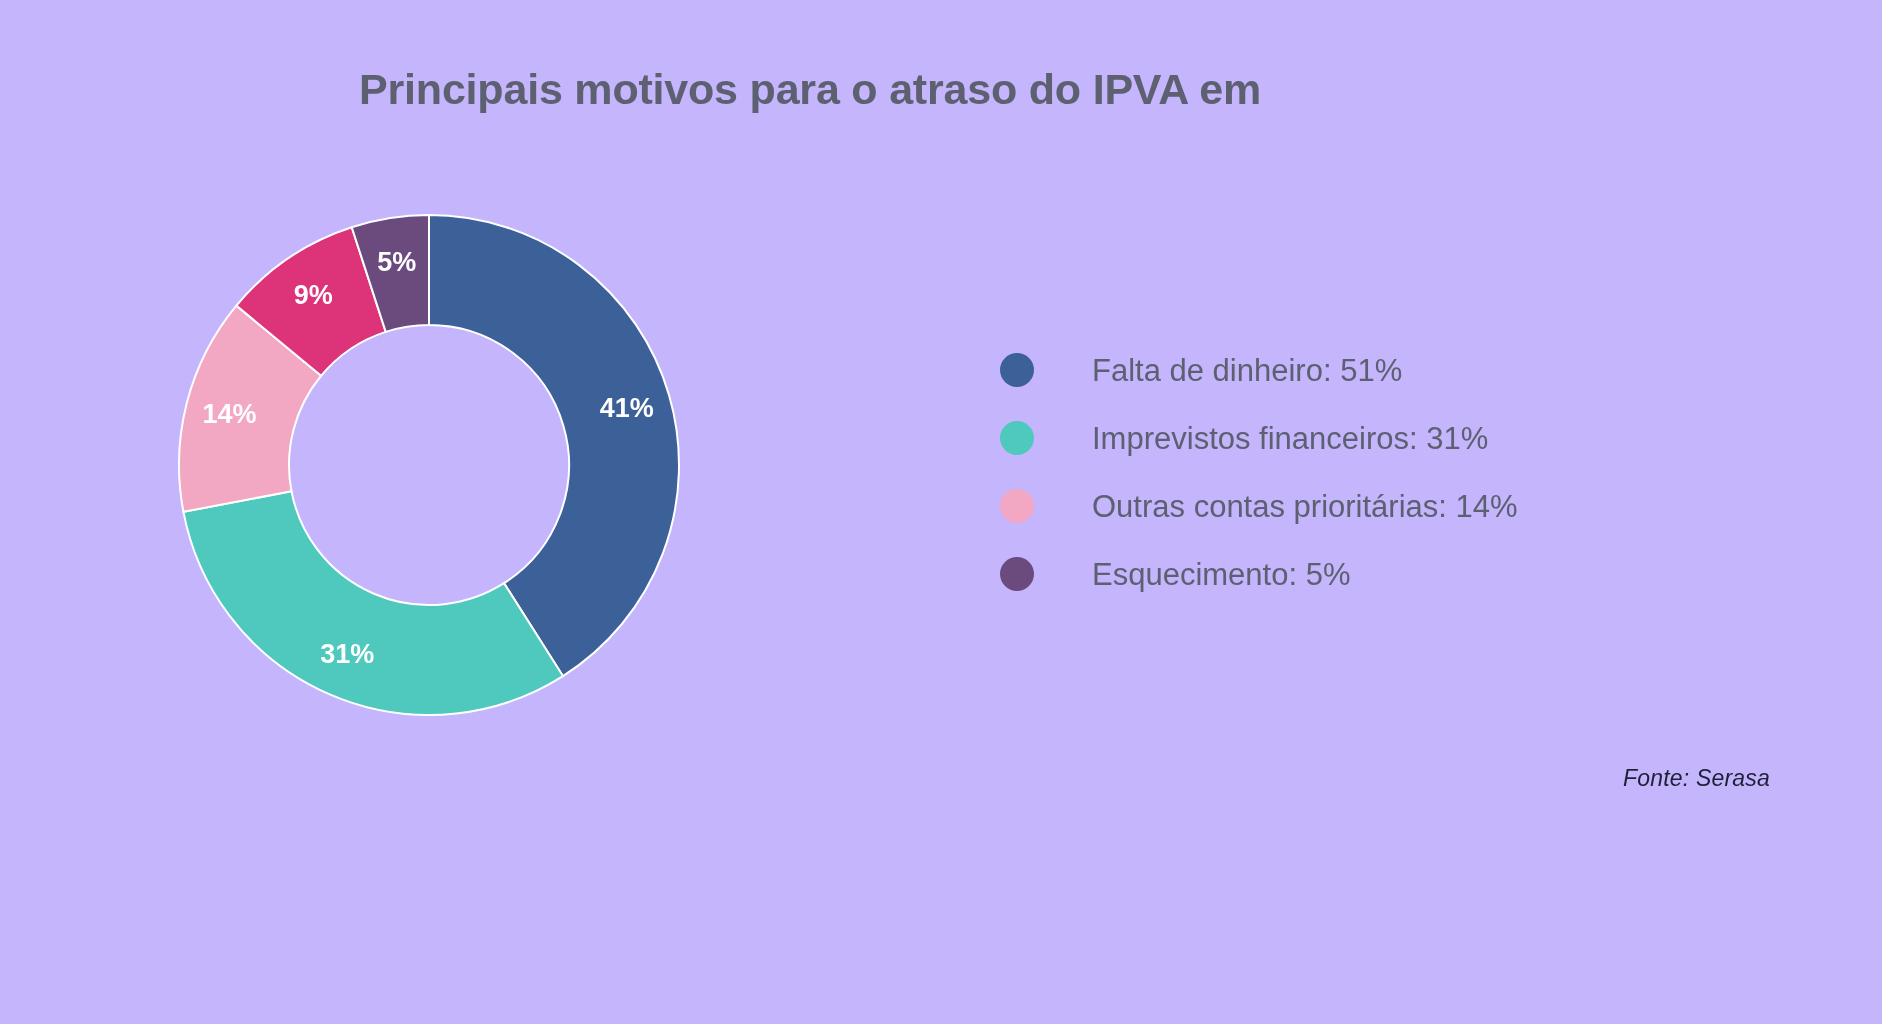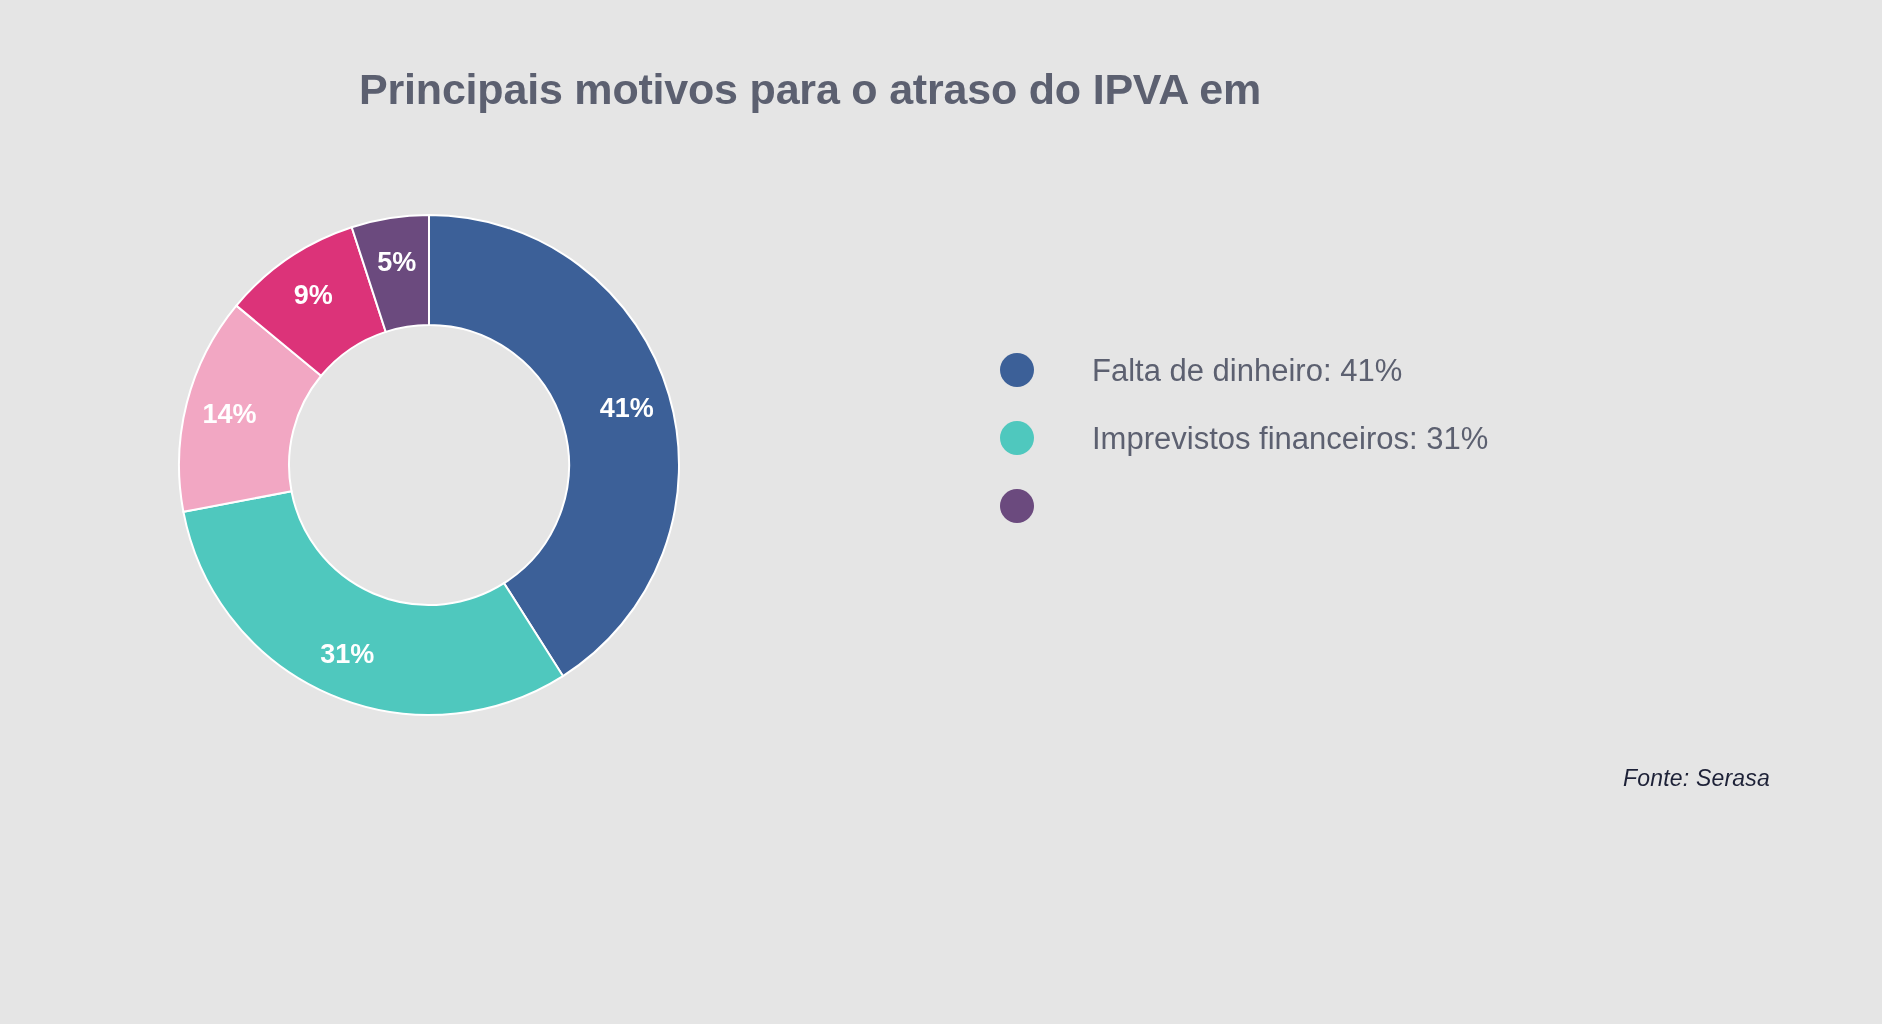--- a/index.html
+++ b/index.html
@@ -11,21 +11,21 @@
     width: 1882px;
     height: 1024px;
     overflow: hidden;
     font-family: "Liberation Sans", sans-serif;
     position: relative;
   }
 
   #chart-figure {
     position: absolute;
     inset: 0;
-    background: #e5e5e5;
+    background: #c4b5fd;
   }
 
   #chart-title {
     position: absolute;
     top: 62px;
     left: 0;
     width: 1620px;
     text-align: center;
     font-size: 43px;
     font-weight: bold;
@@ -117,26 +117,31 @@
           <text x="61.47186880750195" y="209.76988324404005" class="slice-label">14%</text>
           <text x="145.21082416246105" y="90.6214016994403" class="slice-label">9%</text>
           <text x="228.7745002017124" y="57.53620183740165" class="slice-label">5%</text>
         </g>
     </svg>
   </div>
 
   <div id="legend">
       <div class="legend-item">
         <span class="legend-swatch" style="background: rgb(60, 96, 152);"></span>
-        <span class="legend-label">Falta de dinheiro: 41%</span>
+        <span class="legend-label">Falta de dinheiro: 51%</span>
       </div>
       <div class="legend-item">
         <span class="legend-swatch" style="background: rgb(79, 200, 190);"></span>
         <span class="legend-label">Imprevistos financeiros: 31%</span>
       </div>
       <div class="legend-item">
+        <span class="legend-swatch" style="background: rgb(242, 167, 195);"></span>
+        <span class="legend-label">Outras contas prioritárias: 14%</span>
+      </div>
+      <div class="legend-item">
         <span class="legend-swatch" style="background: rgb(107, 74, 126);"></span>
+        <span class="legend-label">Esquecimento: 5%</span>
       </div>
     </div>
 
   <div id="source-note">Fonte: Serasa</div>
 
 </div>
 
 </body></html>

